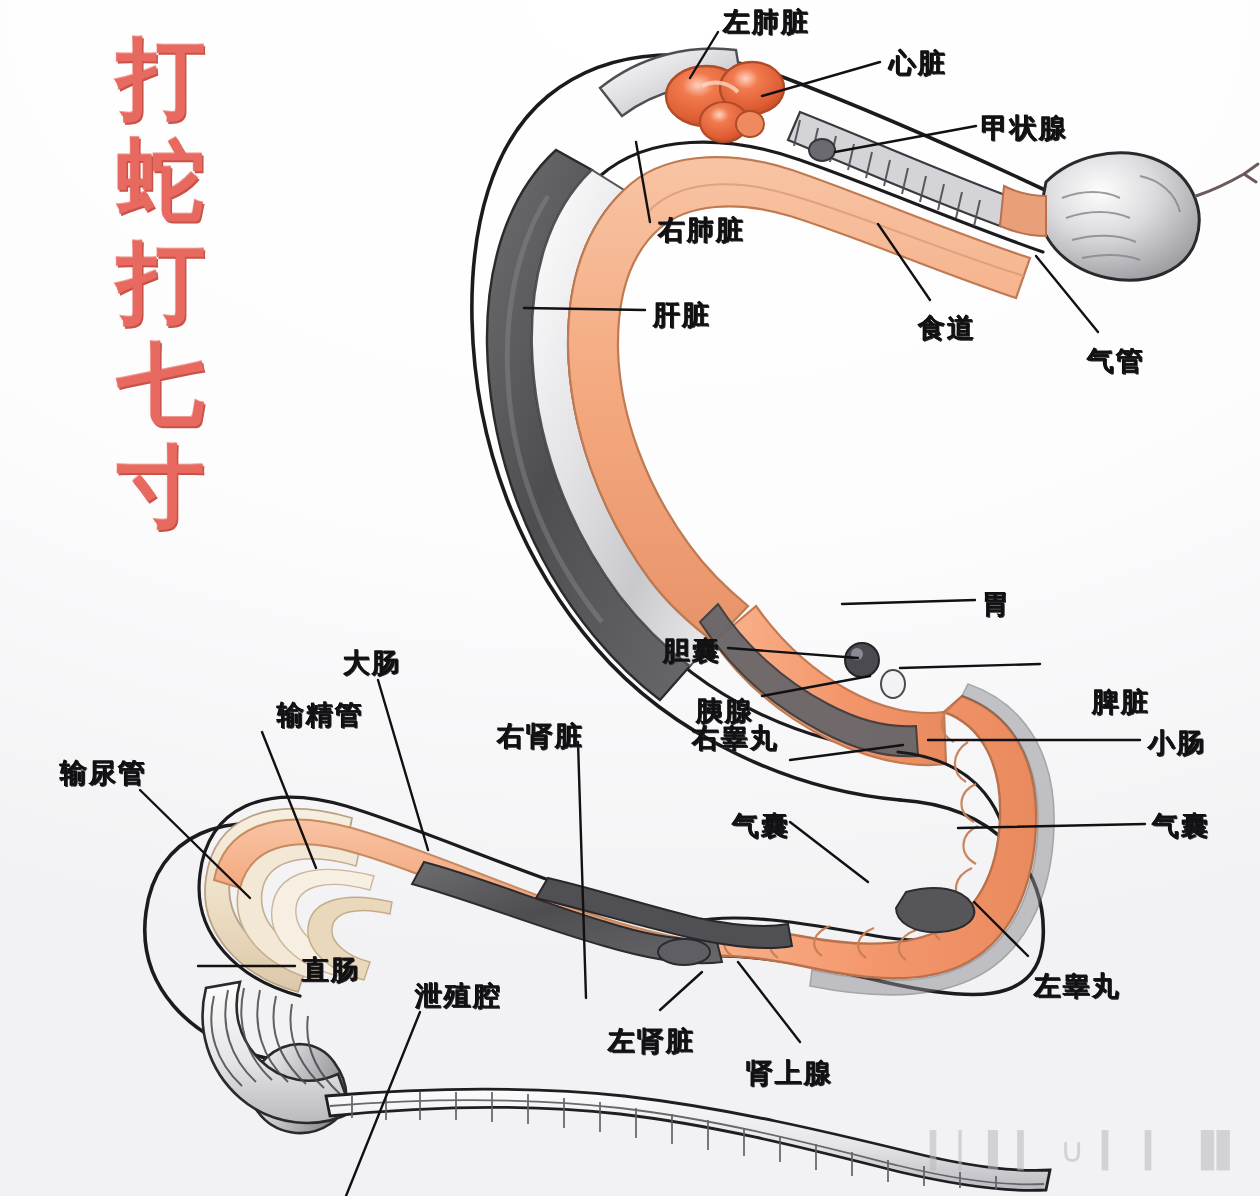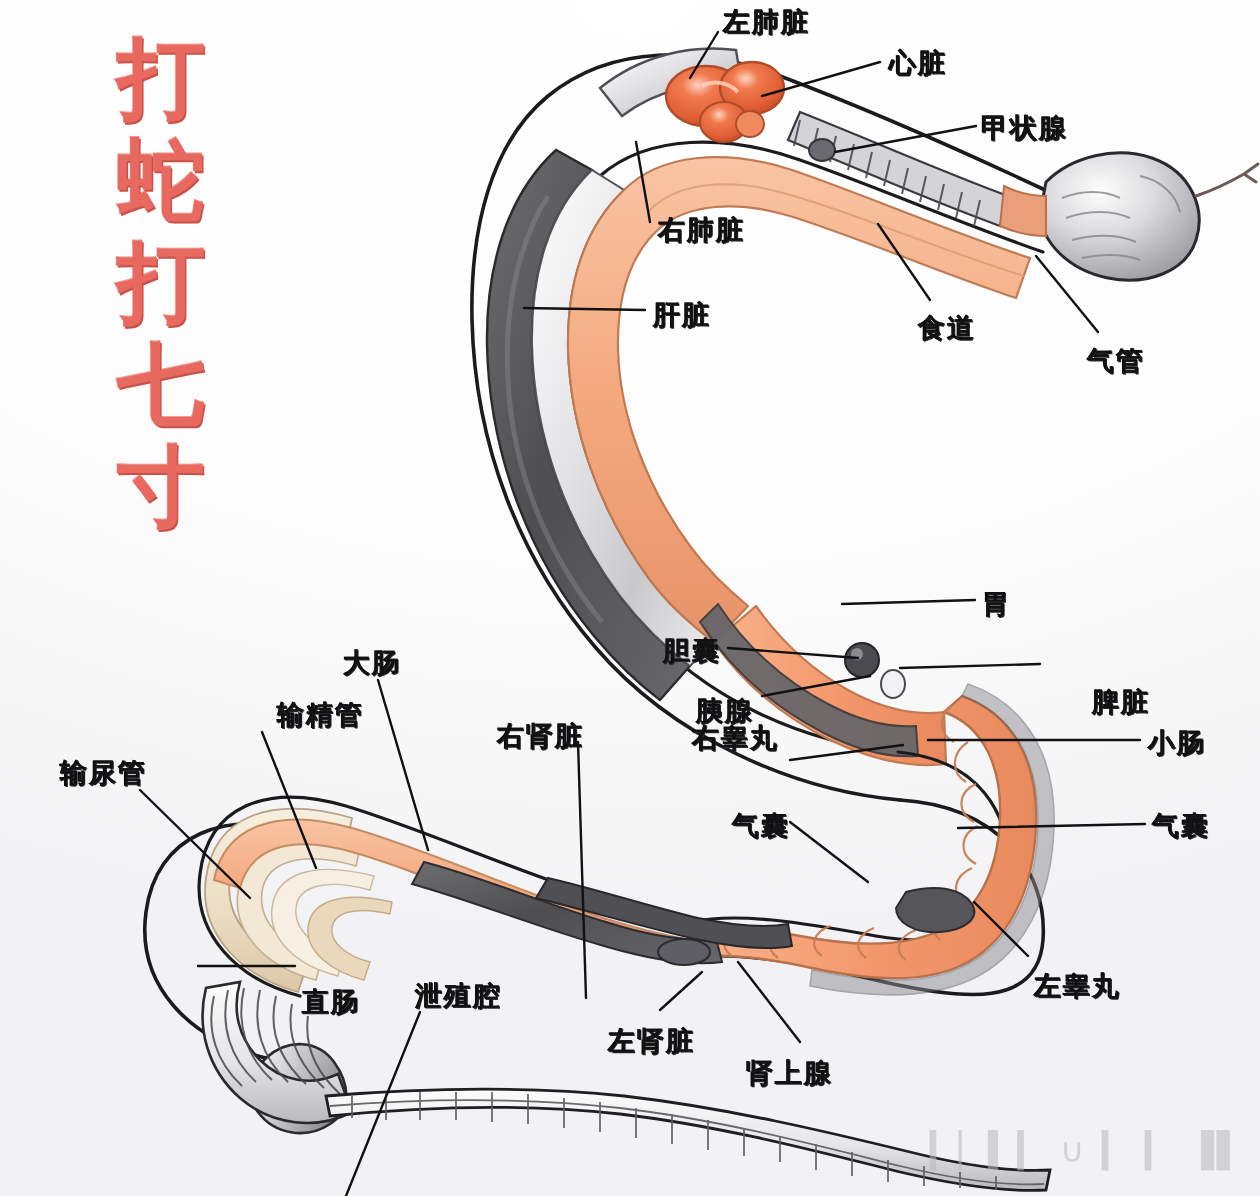--- a/index.html
+++ b/index.html
@@ -390,21 +390,21 @@
       <div class="lbl" style="left: 1048px; top: 684px; margin-left: 44px;">脾脏</div>
       <div class="lbl" style="left: 696px; top: 649px; margin-top: 44px;">胰腺</div>
       <div class="lbl" style="left: 1148px; top: 725px;">小肠</div>
       <div class="lbl" style="left: 692px; top: 704px; margin-top: 16px;">右睾丸</div>
       <div class="lbl" style="left: 732px; top: 808px;">气囊</div>
       <div class="lbl" style="left: 1152px; top: 808px;">气囊</div>
       <div class="lbl" style="left: 343px; top: 645px;">大肠</div>
       <div class="lbl" style="left: 237px; top: 697px; margin-left: 40px;">输精管</div>
       <div class="lbl" style="left: 497px; top: 706px; margin-top: 12px;">右肾脏</div>
       <div class="lbl" style="left: 60px; top: 755px;">输尿管</div>
-      <div class="lbl" style="left: 302px; top: 984px; text-align: right;">直肠</div>
+      <div class="lbl" style="left: 302px; top: 952px; text-align: right;">直肠</div>
       <div class="lbl" style="left: 415px; top: 978px; text-align: right;">泄殖腔</div>
       <div class="lbl" style="left: 608px; top: 1023px; text-align: center;">左肾脏</div>
       <div class="lbl" style="left: 746px; top: 1055px;">肾上腺</div>
       <div class="lbl" style="left: 1034px; top: 968px;">左睾丸</div>
     </div>
 
   <div id="wm">▎▏▍▎ ∪ ▎ ▎ ▐▌</div>
 
 </div>
 

